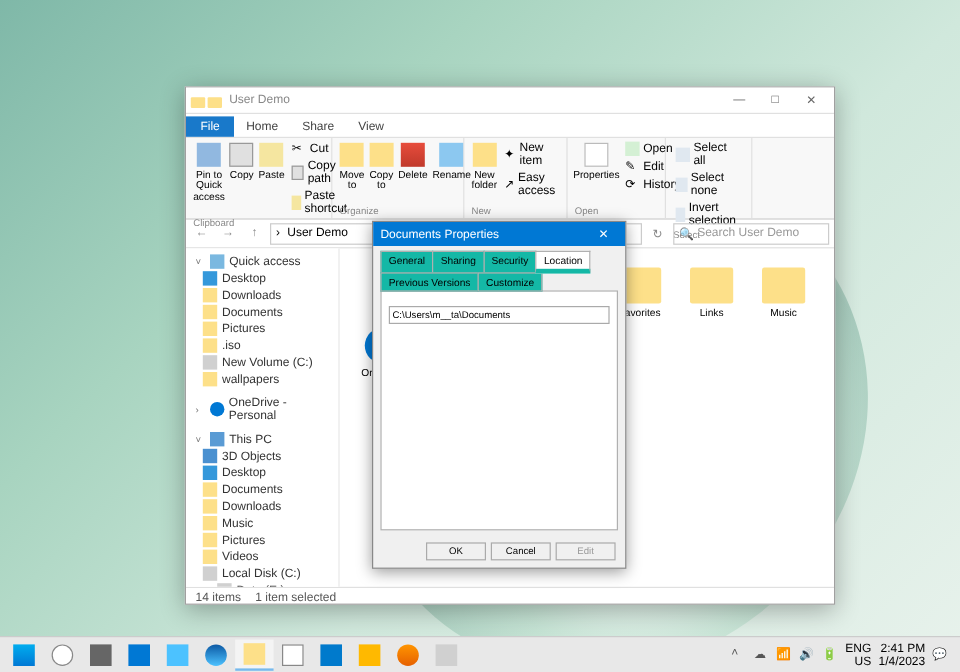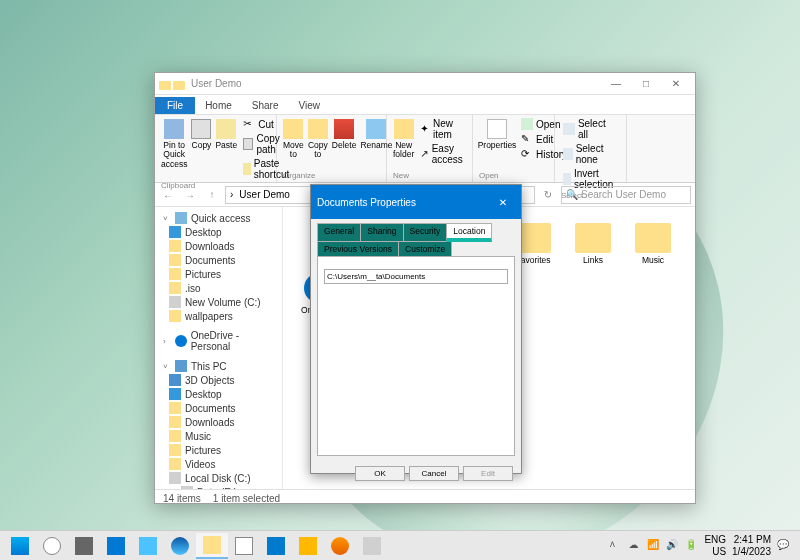--- a/index.html
+++ b/index.html
@@ -56,24 +56,24 @@
 .ni-3d{background:#4a90d0;}
 .file-area{flex:1;padding:8px;display:flex;flex-wrap:wrap;align-content:flex-start;gap:8px 4px;}
 .file-item{width:56px;display:flex;flex-direction:column;align-items:center;gap:2px;}
 .file-item.selected{background:#cce8ff;}
 .file-icon{width:36px;height:30px;background:#fde089;border-radius:2px;position:relative;}
 .file-icon.selected::after{content:"✓";position:absolute;top:-4px;left:-4px;background:#fff;border:1px solid #888;width:10px;height:10px;font-size:7px;display:flex;align-items:center;justify-content:center;}
 .file-icon.od{background:#0078d4;border-radius:50%;width:30px;height:30px;}
 .file-name{font-size:8.5px;text-align:center;}
 .statusbar{height:18px;border-top:1px solid #e0e0e0;display:flex;align-items:center;padding:0 8px;font-size:9px;color:#555;gap:12px;}
 .dialog{position:absolute;top:184px;left:310px;width:212px;height:290px;background:#f0f0f0;border:1px solid #888;box-shadow:0 3px 12px rgba(0,0,0,0.4);z-index:10;}
-.dlg-title{height:34px;background:#0078d4;color:#fff;display:flex;align-items:center;padding:0 6px;font-size:10px;}
+.dlg-title{height:20px;background:#0078d4;color:#fff;display:flex;align-items:center;padding:0 6px;font-size:10px;}
 .dlg-close{margin-left:auto;width:24px;text-align:center;}
 .dlg-tabs{display:flex;flex-wrap:wrap;padding:4px 6px 0;}
-.dlg-tab{border:1px solid #b0b0b0;background:#0f766e;padding:2px 6px;font-size:8.5px;margin-right:-1px;margin-bottom:-1px;}
+.dlg-tab{border:1px solid #b0b0b0;background:#14b8a6;padding:2px 6px;font-size:8.5px;margin-right:-1px;margin-bottom:-1px;}
 .dlg-tab.active{background:#fff;border-bottom:4px solid #14b8a6;position:relative;z-index:1;}
 .dlg-body{background:#fff;margin:0 6px 6px;border:1px solid #b0b0b0;padding:6px;height:200px;font-size:8.5px;}
 .dlg-info{display:flex;gap:6px;margin-bottom:8px;}
 .dlg-folder-icon{width:24px;height:20px;background:#fde089;flex-shrink:0;}
 .dlg-text{font-size:8px;line-height:1.3;}
 .dlg-path{width:100%;border:1px solid #aaa;padding:2px;font-size:8px;margin:6px 0;}
 .dlg-btns{display:flex;gap:3px;}
 .dlg-btn{border:1px solid #aaa;background:#f0f0f0;padding:2px 6px;font-size:8px;flex:1;}
 .dlg-btn.hl{border:1px solid #0078d4;background:#e5f1fb;}
 .dlg-footer{display:flex;justify-content:flex-end;gap:4px;padding:4px 8px;}

